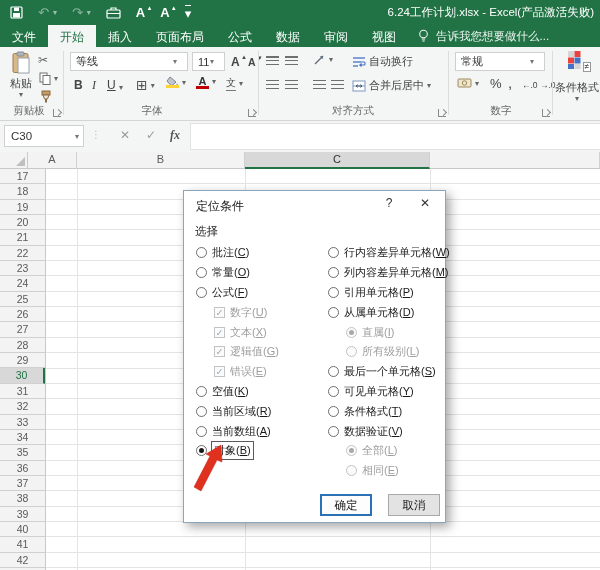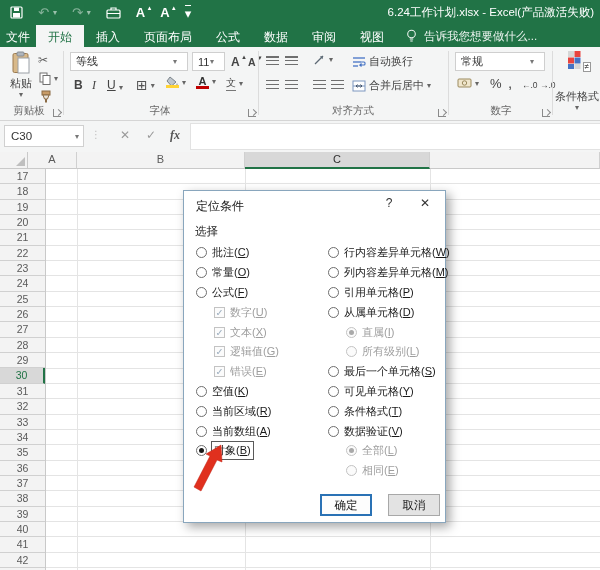--- a/index.html
+++ b/index.html
@@ -11,21 +11,21 @@
   .qat .ic{font-size:13px;line-height:1;color:#fff;}
   .qat .dim{color:rgba(255,255,255,.45);}
   .qat .mini{font-size:8px;margin-left:-11px;color:rgba(255,255,255,.55);}
   .fontbtn{font-size:12px;font-weight:bold;position:relative;}
   .fontbtn sup{font-size:7px;position:absolute;top:-2px;right:-6px;}
   .customize{border-top:1px solid #fff;font-size:8px;line-height:8px;padding-top:1px;}
   .wintitle{position:absolute;right:6px;top:5px;font-size:11.5px;color:#fff;}
   
   .tabrow{position:absolute;left:0;top:25px;width:600px;height:22px;background:#217346;display:flex;align-items:stretch;color:#fff;font-size:12px;}
   .tab{padding:4px 12px 3px;cursor:default;white-space:nowrap;}
-  .tab-file{padding:4px 6px 3px;}
+  .tab-file{padding:4px 12px 3px;}
   .tab.active{background:#f4f5f5;color:#217346;}
   .tellme{display:flex;align-items:center;gap:7px;margin-left:10px;color:#eaf3ee;font-size:11.5px;}
   
   .ribbon{position:absolute;left:0;top:47px;width:600px;height:73px;background:#f4f5f5;border-bottom:1px solid #d5d5d5;font-size:11px;color:#444;}
   .vsep{position:absolute;top:4px;bottom:5px;width:1px;background:#dcdcdc;}
   .grplabel{position:absolute;bottom:2px;font-size:10.5px;color:#696969;white-space:nowrap;transform:translateX(-50%);}
   .launcher{position:absolute;bottom:3px;width:7px;height:7px;border-left:1px solid #8a8a8a;border-bottom:1px solid #8a8a8a;}
   .launcher::after{content:"";position:absolute;right:0;bottom:1px;width:4px;height:4px;border-right:1px solid #8a8a8a;border-bottom:1px solid #8a8a8a;transform:rotate(-45deg);}
   .combo{position:absolute;background:#fff;border:1px solid #cfcfcf;height:19px;box-sizing:border-box;display:flex;align-items:center;padding:0 10px 0 5px;font-size:11px;color:#333;}
   .combo .dd{margin-left:auto;font-size:8px;color:#777;}
@@ -214,21 +214,21 @@
       <span class="stack">
           <span style="font-size:11px;font-weight:bold;color:#333;">A</span>
           <span class="redbar"></span>
         </span>
       <span class="dd8">▾</span>
     </span>
     <span class="rbtn" style="left:226px;top:29px;">
       <span style="font-size:10px;border-bottom:1px solid #777;">文</span>
       <span class="dd8">▾</span>
     </span>
-    <div class="grplabel" style="left:160px;">字体</div>
+    <div class="grplabel" style="left:152px;">字体</div>
     <span class="launcher" style="left:248px;"></span>
     <div class="vsep" style="left:258px;"></div>
 
     <span class="rbtn" style="left:266px;top:9px;">
         <span class="bars"></span>
       </span>
     <span class="rbtn" style="left:285px;top:9px;">
         <span class="bars"></span>
       </span>
     <span class="rbtn" style="left:313px;top:6px;">
@@ -303,21 +303,21 @@
         <svg width="20" height="20" viewBox="0 0 20 20">
             <rect x="1" y="1" width="6" height="6" fill="#d6d6d6"></rect>
             <rect x="7.5" y="1" width="6" height="6" fill="#e8433f"></rect>
             <rect x="1" y="7.5" width="6" height="6" fill="#e8433f"></rect>
             <rect x="7.5" y="7.5" width="6" height="6" fill="#4472c4"></rect>
             <rect x="7.5" y="14" width="6" height="5" fill="#d6d6d6"></rect>
             <rect x="1" y="14" width="6" height="5" fill="#4472c4"></rect>
           </svg>
         <span style="position:absolute;right:-4px;bottom:-2px;background:#fff;border:1px solid #999;font-size:8px;line-height:8px;padding:0 1px;">≠</span>
       </span>
-      <div class="stack" style="margin-top:18px;">
+      <div class="stack" style="margin-top:9px;">
           <span>条件格式</span>
           <span class="dd8">▾</span>
         </div>
     </div>
   </div>
 
   <div class="fbar">
     <div class="namebox">
       <span>C30</span>
       <span class="dd">▾</span>

